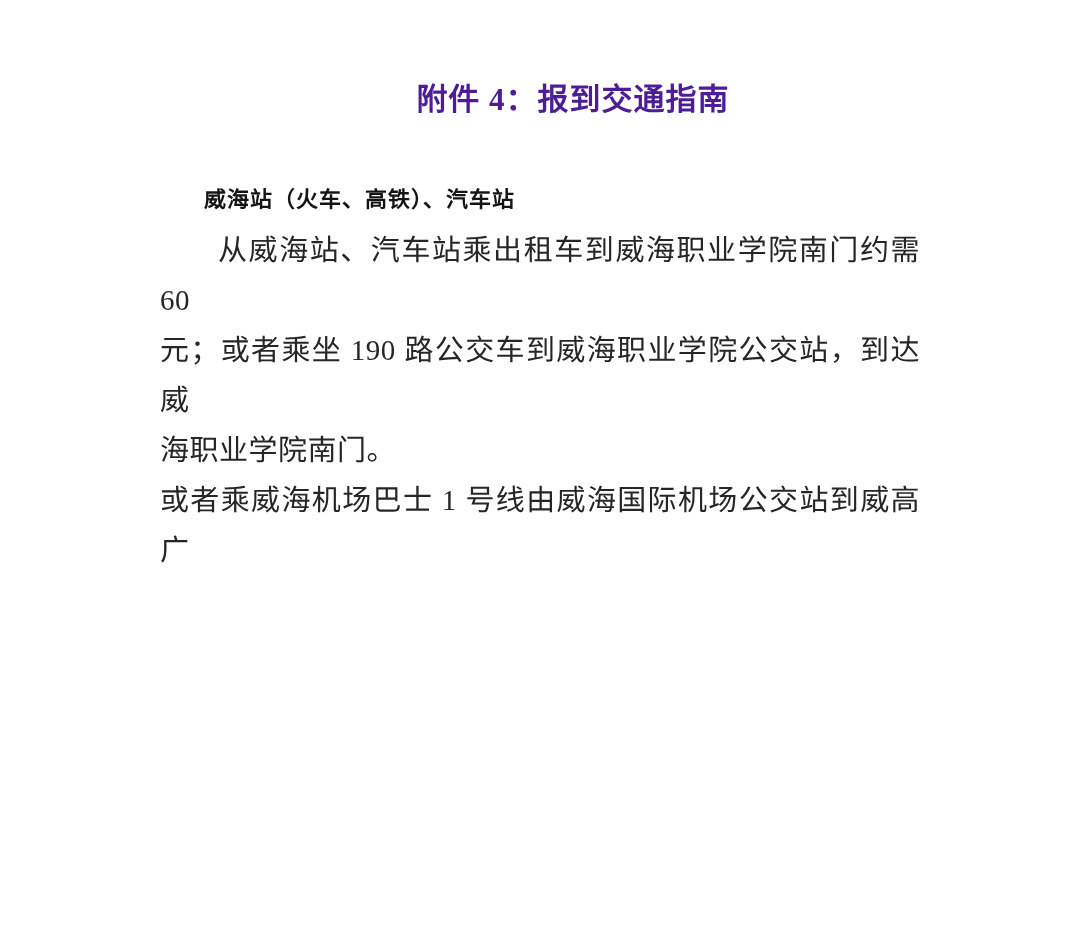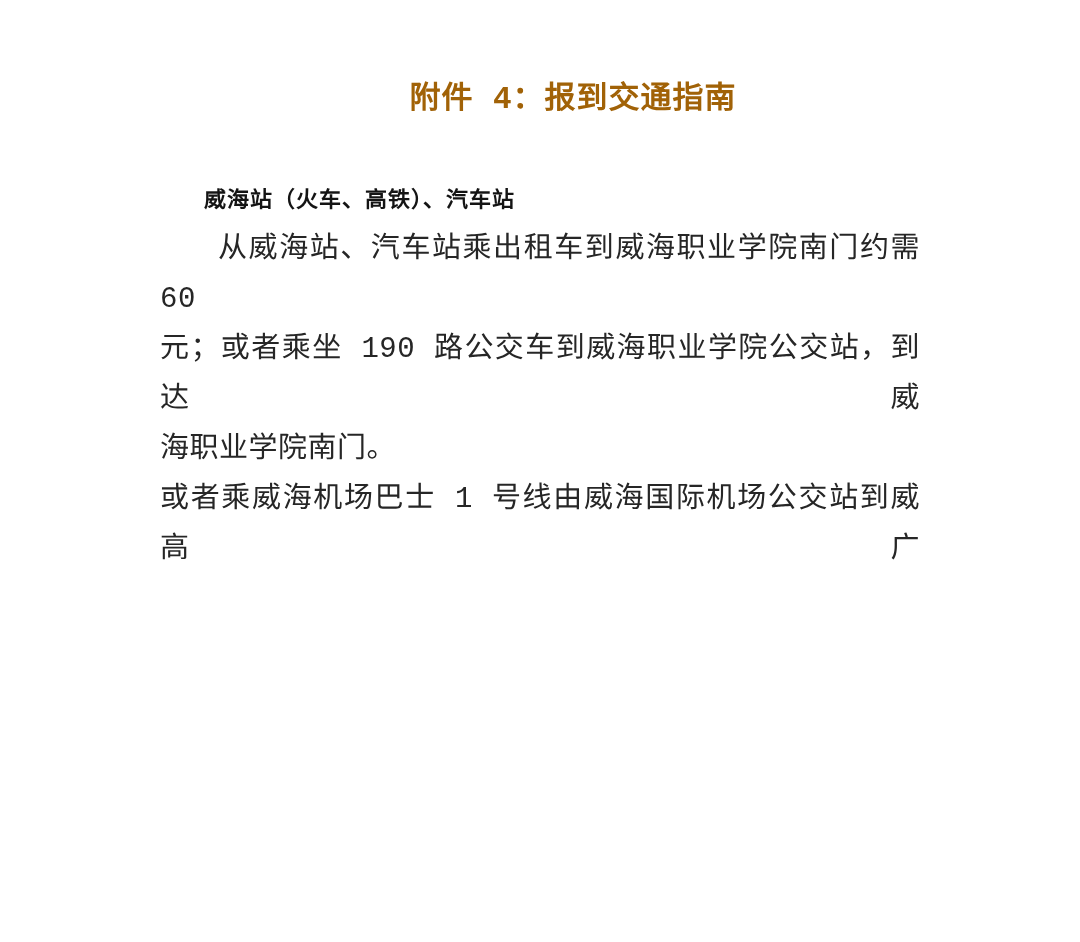--- a/index.html
+++ b/index.html
@@ -12,25 +12,25 @@
     position: relative;
     width: 1080px;
     height: 942px;
     margin: 0 auto;
     background: #ffffff;
     box-sizing: border-box;
     padding: 75px 160px 0 160px;
     overflow: hidden;
   }
   .doc-title {
-    font-family: Liberation Mono, monospace;
+    font-family: Liberation Serif, serif;
     font-weight: bold;
     font-size: 31px;
     line-height: 50px;
-    color: #a16207;
+    color: #4c1d95;
     text-align: center;
     
     padding-left: 66px;
     margin: 0 0 50px 0;
     letter-spacing: 1px;
     white-space: nowrap;
   }
   .section {
     margin: 0;
   }
@@ -39,21 +39,21 @@
     font-weight: bold;
     font-size: 22px;
     line-height: 50px;
     color: #141414;
     text-indent: 2em;
     margin: 0;
     letter-spacing: 1px;
     white-space: nowrap;
   }
   .doc-line {
-    font-family: Liberation Mono, monospace;
+    font-family: Liberation Serif, serif;
     font-size: 29px;
     line-height: 50px;
     color: #262626;
     margin: 0;
     text-align: justify;
     letter-spacing: 0.5px;
   }
   .doc-line.indent {
     text-indent: 2em;
   }

